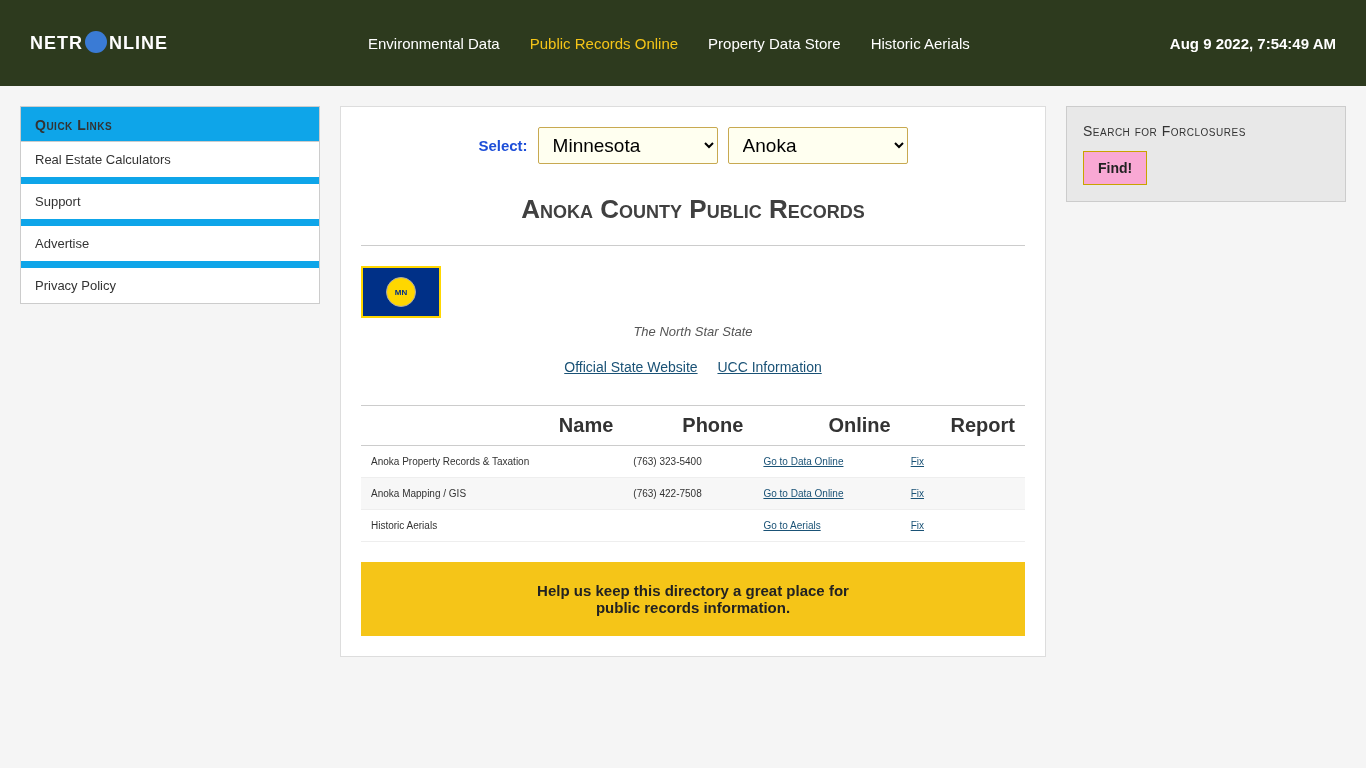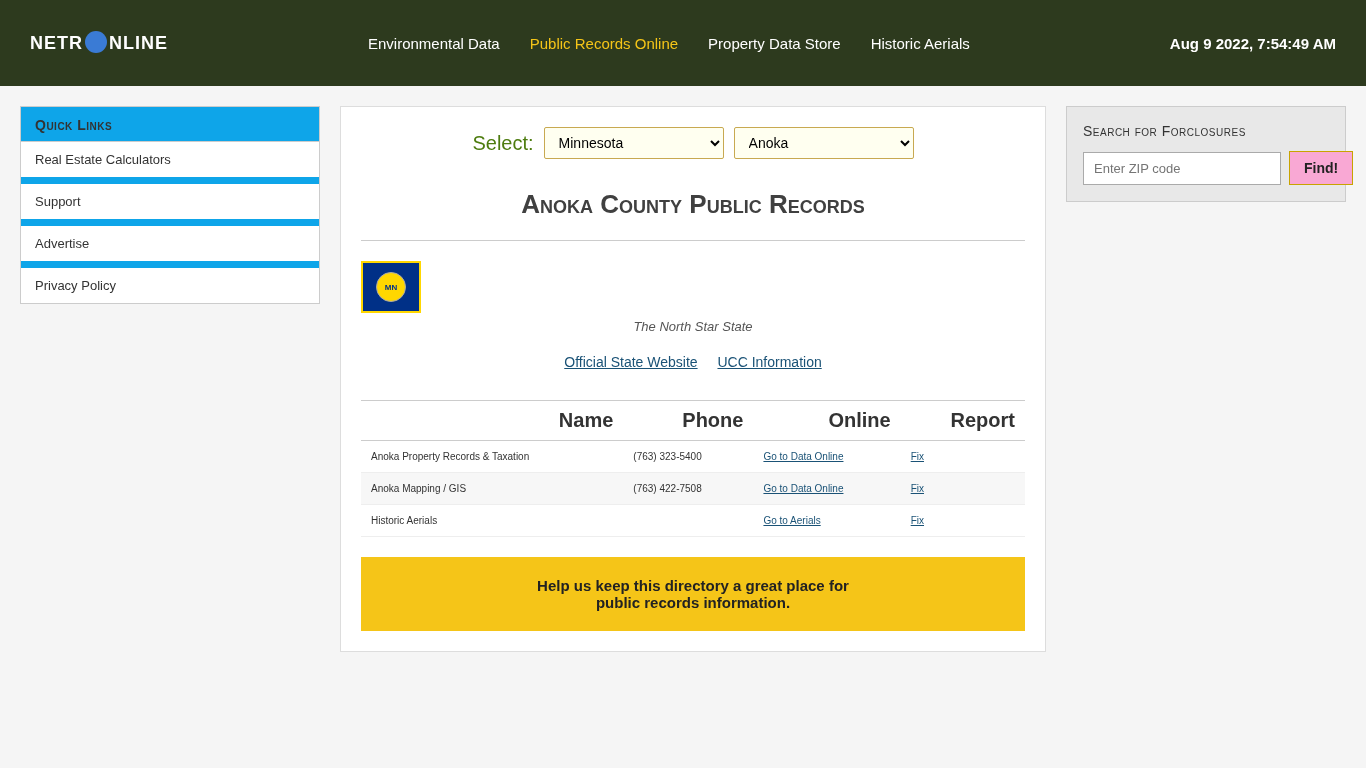--- a/index.html
+++ b/index.html
@@ -104,28 +104,29 @@
 
     
     .select-row {
       display: flex;
       align-items: center;
       gap: 10px;
       margin-bottom: 30px;
       justify-content: center;
     }
     .select-row label {
-      font-size: 20px;
-      color: #4d7c0f;
+      font-size: 15px;
+      color: #1d4ed8;
+      font-weight: bold;
     }
     .select-row select {
       padding: 6px 10px;
       border: 1px solid #c8a951;
       background: #fffff0;
-      font-size: 14px;
+      font-size: 19px;
       border-radius: 2px;
       min-width: 180px;
       cursor: pointer;
     }
 
     
     .county-title {
       text-align: center;
       font-size: 26px;
       font-weight: bold;
@@ -135,21 +136,21 @@
       border-bottom: 1px solid #ccc;
       padding-bottom: 20px;
     }
 
     
     .flag-section {
       text-align: center;
       margin-bottom: 20px;
     }
     .flag-mn {
-      width: 60px;
+      width: 80px;
       height: 52px;
       background: #003087;
       border: 2px solid #FFD700;
       display: flex;
       align-items: center;
       justify-content: center;
       position: relative;
     }
     .flag-mn-inner {
       width: 30px;
@@ -372,19 +373,18 @@
       <span>Help us keep this directory a great place for</span><br>
       <span>public records information.</span>
     </div>
 
   </main>
 
   <aside class="right-sidebar">
     <div class="foreclosure-box">
       <div class="foreclosure-title">Search for Forclosures</div>
       <div class="foreclosure-row">
-        <input class="foreclosure-input" type="text" placeholder="Enter ZIP code" style="">
         <button class="foreclosure-btn">Find!</button>
       </div>
     </div>
   </aside>
 
 </div>
 
 </body></html>

